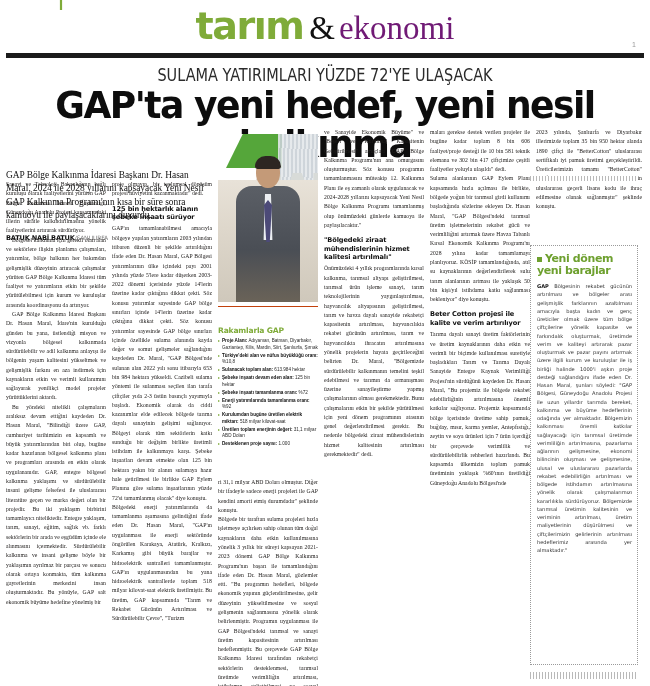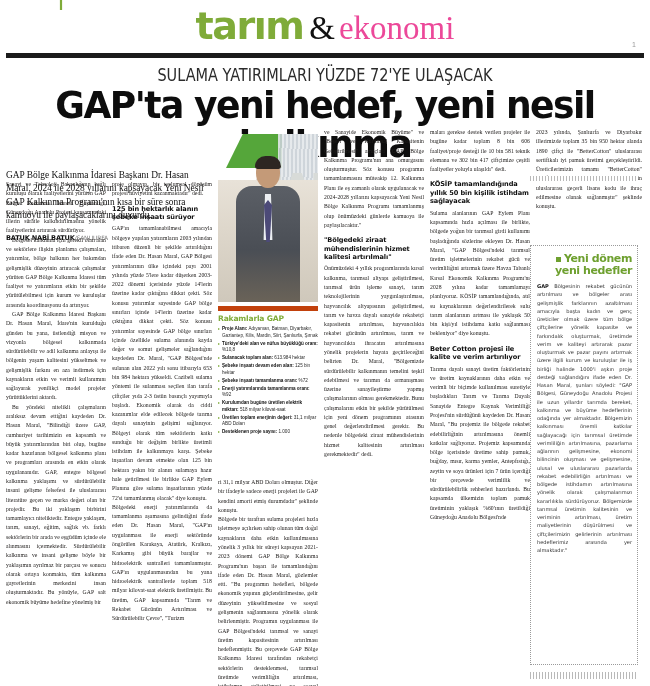--- a/index.html
+++ b/index.html
@@ -24,21 +24,21 @@
     font-weight:bold;font-size:38px;color:#7fab39;letter-spacing:-1.5px;
     position:relative;line-height:1;
   }
   .logo .sprout{
     position:absolute;left:47px;top:-12px;width:16px;height:22px;
   }
   .logo .amp{
     font-family:"Liberation Serif", serif;font-size:33px;color:#111;margin-left:6px;line-height:1;
   }
   .logo .ekonomi{
-    font-family:"Liberation Serif", serif;font-size:33px;color:#ec4899;margin-left:4px;line-height:1;
+    font-family:"Liberation Serif", serif;font-size:33px;color:#701a75;margin-left:4px;line-height:1;
   }
   .pagenum{
     position:absolute;right:8px;bottom:4px;font-size:7px;color:#999;
     font-family:"Liberation Sans", sans-serif;
   }
   .rule{height:5px;background:#1b1b1b;margin:1px 0 7px 0;}
 
   
   .kicker{
     text-align:center;font-family:"DejaVu Sans Condensed","Liberation Sans", sans-serif;
@@ -125,21 +125,21 @@
     background:#2d2622;
   }
   .photo .legs{
     position:absolute;left:26px;top:132px;width:48px;height:36px;
     background:linear-gradient(180deg,#8c8474 0%,#7d7566 100%);
   }
 
   
   .statbox{
     position:absolute;left:212px;top:130px;width:100px;
-    border-top:5px solid #c2410c;padding-top:3px;
+    border-top:1px solid #c2410c;padding-top:19px;
   }
   .statbox h4{
     margin:0 0 3px 0;font-family:"DejaVu Sans","Liberation Sans", sans-serif;
     font-size:7.6px;color:#7fab39;font-weight:bold;letter-spacing:-0.2px;
   }
   .statbox ul{list-style:none;margin:0;padding:0;}
   .statbox li{
     font-family:"Liberation Sans", sans-serif;font-size:4.6px;line-height:1.42;
     color:#2a2a2a;margin-bottom:1.5px;padding-left:4px;position:relative;
     text-align:left;
@@ -150,21 +150,21 @@
   .statbox li b{color:#111;font-weight:bold;}
 
   
   .sidebox{
     position:absolute;left:530px;top:245px;width:108px;height:420px;
     border:1px dotted #9a9a9a;box-sizing:border-box;padding:7px 5px 5px 6px;
     background:#fff;
   }
   .sidebox h3{
     margin:0 0 5px 0;font-family:"DejaVu Sans","Liberation Sans", sans-serif;
-    font-size:11px;font-weight:bold;color:#6ea02f;line-height:1.1;letter-spacing:-0.4px;text-align:right;
+    font-size:11px;font-weight:bold;color:#6ea02f;line-height:1.1;letter-spacing:-0.4px;
   }
   .sidebox h3 .sq{
     display:inline-block;width:5px;height:5px;background:#6ea02f;margin-right:3px;
     vertical-align:middle;
   }
   .sidebox .txt{
     font-family:"DejaVu Sans","Liberation Sans", sans-serif;
     font-size:5.1px;line-height:1.62;color:#333;text-align:justify;letter-spacing:-0.05px;
   }
   .sidebox .txt b{font-weight:bold;color:#111;}
@@ -259,37 +259,36 @@
     </div>
 
     <div class="col c4" style="top:-48px;">
       <p class="first">ve Sanayide Ekonomik Büyüme" ve "Beşeri ve Kurumsal Kapasitenin Geliştirilmesi" amaçları GAP Bölge Kalkınma Programı'nın ana omurgasını oluşturmuştur. Söz konusu programın tamamlanmasını müteakip 12. Kalkınma Planı ile eş zamanlı olarak uygulanacak ve 2024-2028 yıllarını kapsayacak Yeni Nesil Bölge Kalkınma Programı tamamlanmış olup önümüzdeki günlerde kamuoya ile paylaşılacaktır."</p>
       <div class="sub">"Bölgedeki ziraat mühendislerinin hizmet kalitesi artırılmalı"</div>
       <p class="first">Önümüzdeki 4 yıllık programlarında kırsal kalkınma, tarımsal altyapı geliştirilmesi, tarımsal ürün işleme sanayi, tarım teknolojilerinin yaygınlaştırılması, hayvancılık altyapısının geliştirilmesi, tarım ve havza dayalı sanayide rekabetçi kapasitenin artırılması, hayvancılıkta rekabet gücünün artırılması, tarım ve hayvancılıkta ihracatın artırılmasına yönelik projelerin hayata geçirileceğini belirten Dr. Maral, "Bölgemizde sürdürülebilir kalkınmanın temelini teşkil edebilmesi ve tarımın da ormanışması üzerine sanayileştirme yapmış çalışmalarının olması gerekmektedir. Bunu çalışmalarını etkin bir şekilde yürütülmesi için yeni dönem programının atasının genel değerlendirilmesi gerekir. Bu nedenle bölgedeki ziraat mühendislerinin hizmet kalitesinin artırılması gerekmektedir" dedi.</p>
     </div>
 
     <div class="col c5" style="top:-48px;">
       <p class="first">maları gerekse destek verilen projeler ile bugüne kadar toplam 8 bin 606 faaliyet/proje desteği ile 10 bin 581 teknik elemana ve 302 bin 417 çiftçimize çeşitli faaliyetler yoluyla ulaşıldı" dedi.</p>
-      <div class="sub">KÖSİP tamamlandığında yıllık 50 bin kişilik istihdam sağlayacak</div>
       <p class="first">Sulama alanlarının GAP Eylem Planı kapsamında hızla açılması ile birlikte, bölgede yoğun bir tarımsal girdi kullanımı başladığında sözlerine ekleyen Dr. Hasan Maral, "GAP Bölgesi'ndeki tarımsal üretim işletmelerinin rekabet gücü ve verimliliğini artırmak üzere Havza Tabanlı Kırsal Ekonomik Kalkınma Programı'nı 2028 yılına kadar tamamlamayı planlıyoruz. KÖSİP tamamlandığında, atıl su kaynaklarının değerlendirilerek sulu tarım alanlarının artması ile yaklaşık 50 bin kişi/yıl istihdama katkı sağlanması bekleniyor" diye konuştu.</p>
       <div class="sub">Beter Cotton projesi ile kalite ve verim artırılıyor</div>
       <p class="first">Tarıma dayalı sanayi üretim faktörlerinin ve üretim kaynaklarının daha etkin ve verimli bir biçimde kullanılması suretiyle başladıkları Tarım ve Tarıma Dayalı Sanayide Entegre Kaynak Verimliliği Projesi'nin sürdüğünü kaydeden Dr. Hasan Maral, "Bu projemiz ile bölgede rekabet edebilirliğinin artırılmasına önemli katkılar sağlıyoruz. Projemiz kapsamında bölge içerisinde üretime sahip pamuk, buğday, mısır, karma yemler, Antepfıstığı, zeytin ve soya ürünleri için 7 ürün içerdiği bir çerçevede verimlilik ve sürdürülebilirlik rehberleri hazırlandı. Bu kapsamda ülkemizin toplam pamuk üretiminin yaklaşık %60'ının üretildiği Güneydoğu Anadolu Bölgesi'nde</p>
     </div>
 
     <div class="col c6" style="top:-48px;width:106px;">
       <p class="first">2023 yılında, Şanlıurfa ve Diyarbakır illerimizde toplam 35 bin 950 hektar alanda 1890 çiftçi ile "BetterCotton" uluslararası sertifikalı iyi pamuk üretimi gerçekleştirildi. Üreticilerimizin tamamı "BetterCotton" sertifikası almaya hak kazanarak ürünlerinin uluslararası geçerli lisans kodu ile ihraç edilmesine olanak sağlanmıştır" şeklinde konuştu.</p>
     </div>
   </div>
 
   <div class="toprule-right"></div>
 
   <div class="sidebox">
     <h3>
       <span class="sq"></span><span>Yeni dönem</span><br>
-      <span>yeni hedefler</span>
+      <span>yeni barajlar</span>
     </h3>
     <div class="txt">
       <p><b>GAP</b> <span>Bölgesinin rekabet gücünün artırılması ve bölgeler arası gelişmişlik farklarının azaltılması amacıyla başta kadın ve genç üreticiler olmak üzere tüm bölge çiftçilerine yönelik kapasite ve farkındalık oluşturmak, üretimde verim ve kaliteyi artırarak pazar oluşturmak ve pazar payını artırmak üzere ilgili kurum ve kuruluşlar ile iş birliği halinde 1000'i aşkın proje desteği sağlandığını ifade eden Dr. Hasan Maral, şunları söyledi: "GAP Bölgesi, Güneydoğu Anadolu Projesi ile uzun yıllardır tarımda bereket, kalkınma ve büyüme hedeflerinin odağında yer almaktadır. Bölgemizin kalkınması önemli katkılar sağlayacağı için tarımsal üretimde verimliliğin artırılmasına, pazarlama ağlarının gelişmesine, ekonomi bilincinin oluşması ve gelişmesine, ulusal ve uluslararası pazarlarda rekabet edebilirliğin artırılması ve bölgede istihdamın artırılmasına yönelik olarak çalışmalarımızı kararlılıkla sürdürüyoruz. Bölgemizde tarımsal üretimin kalitesinin ve veriminin artırılması, üretim maliyetlerinin düşürülmesi ve çiftçilerimizin gelirlerinin artırılması hedeflerimiz arasında yer almaktadır."</span></p>
     </div>
   </div>
 
   <div class="footrule"></div>
 </div>
 
 </body></html>

